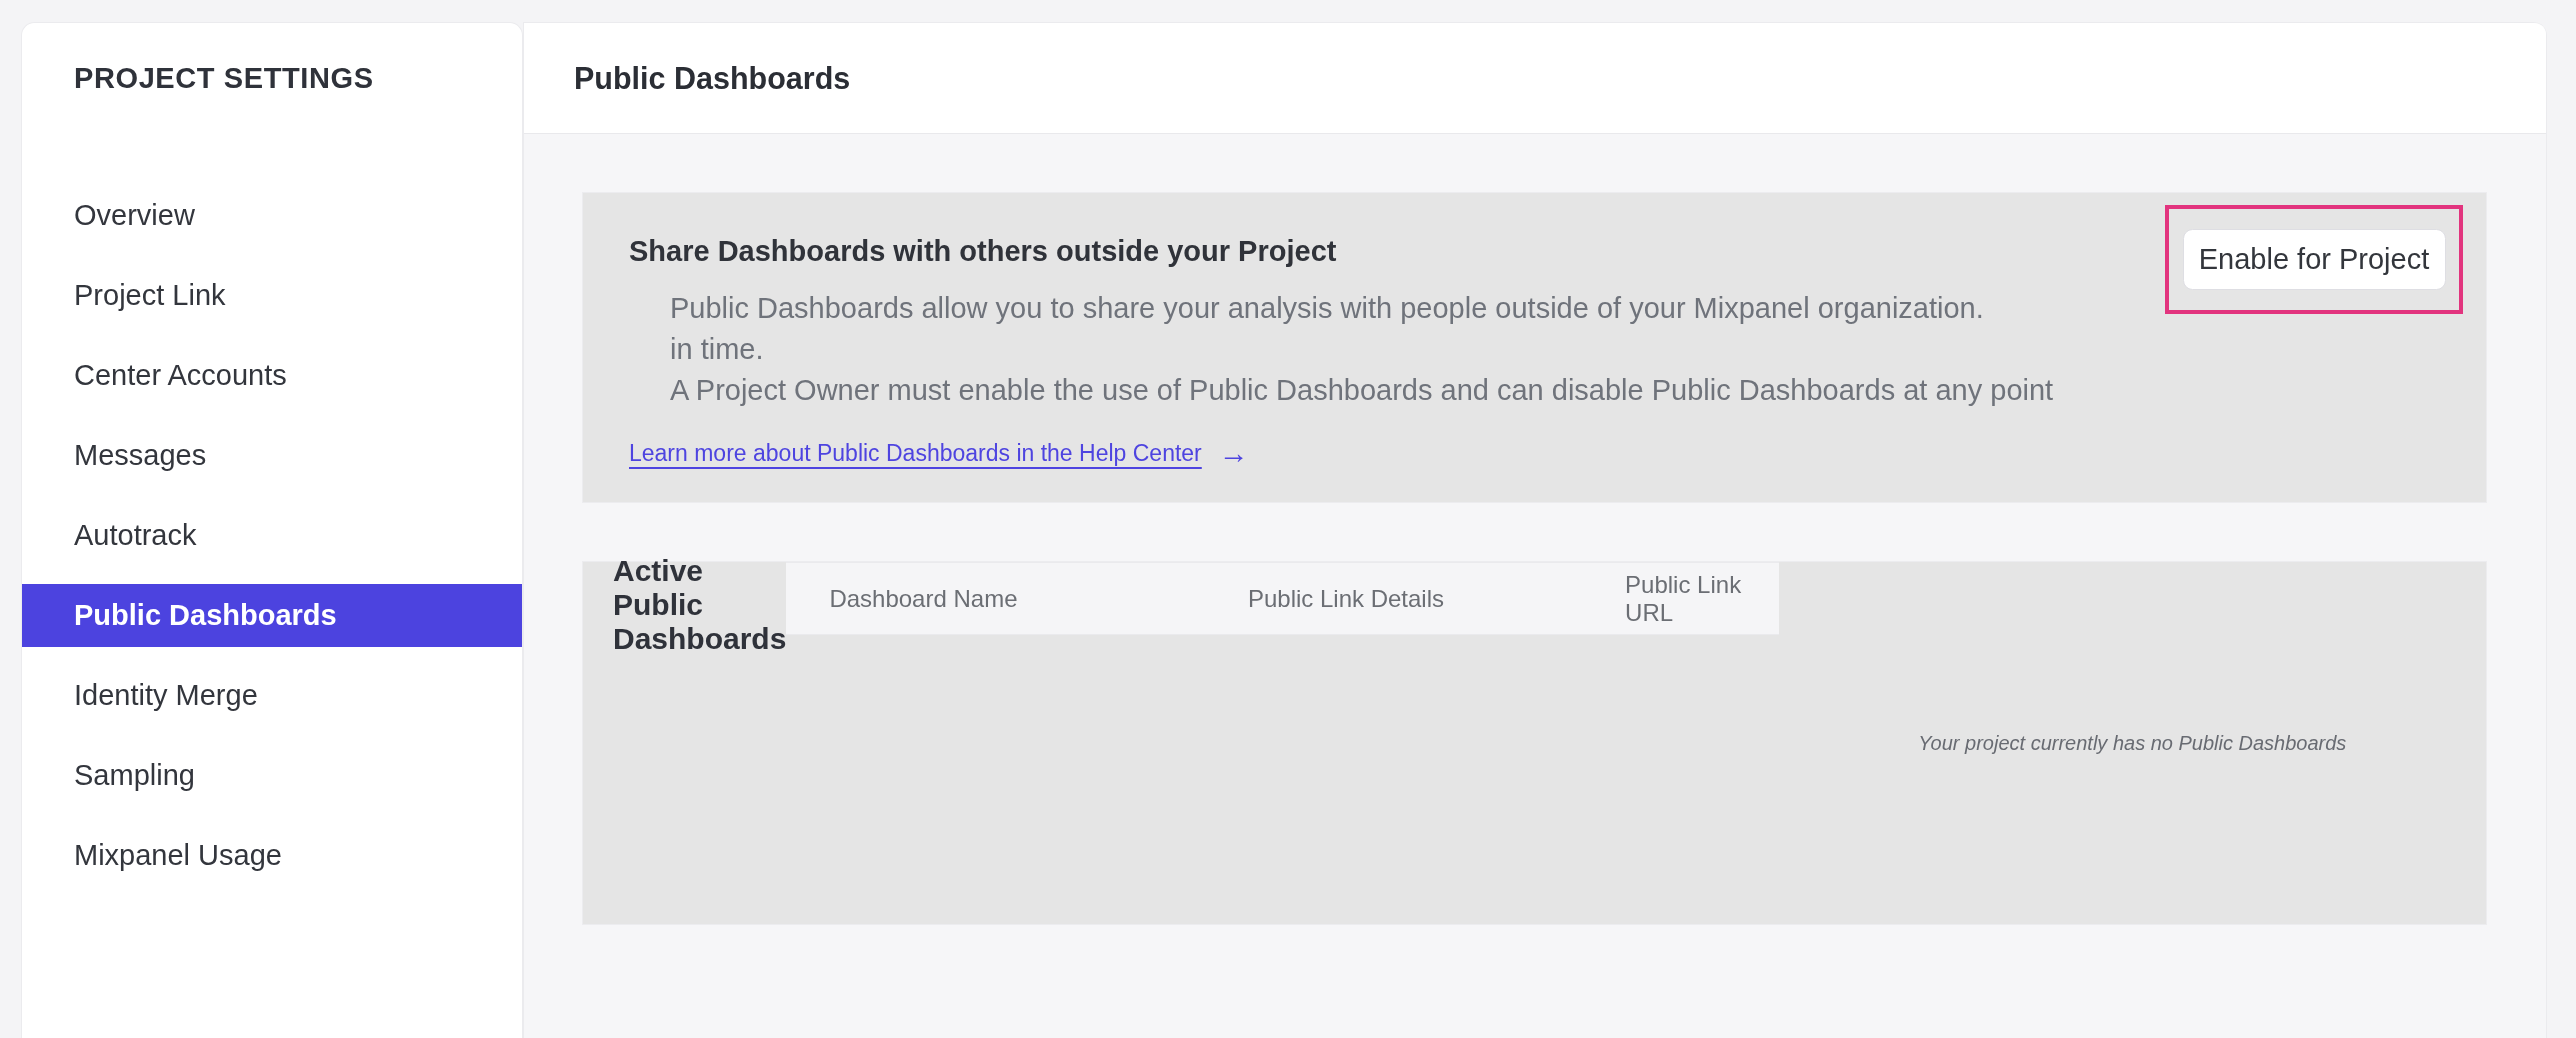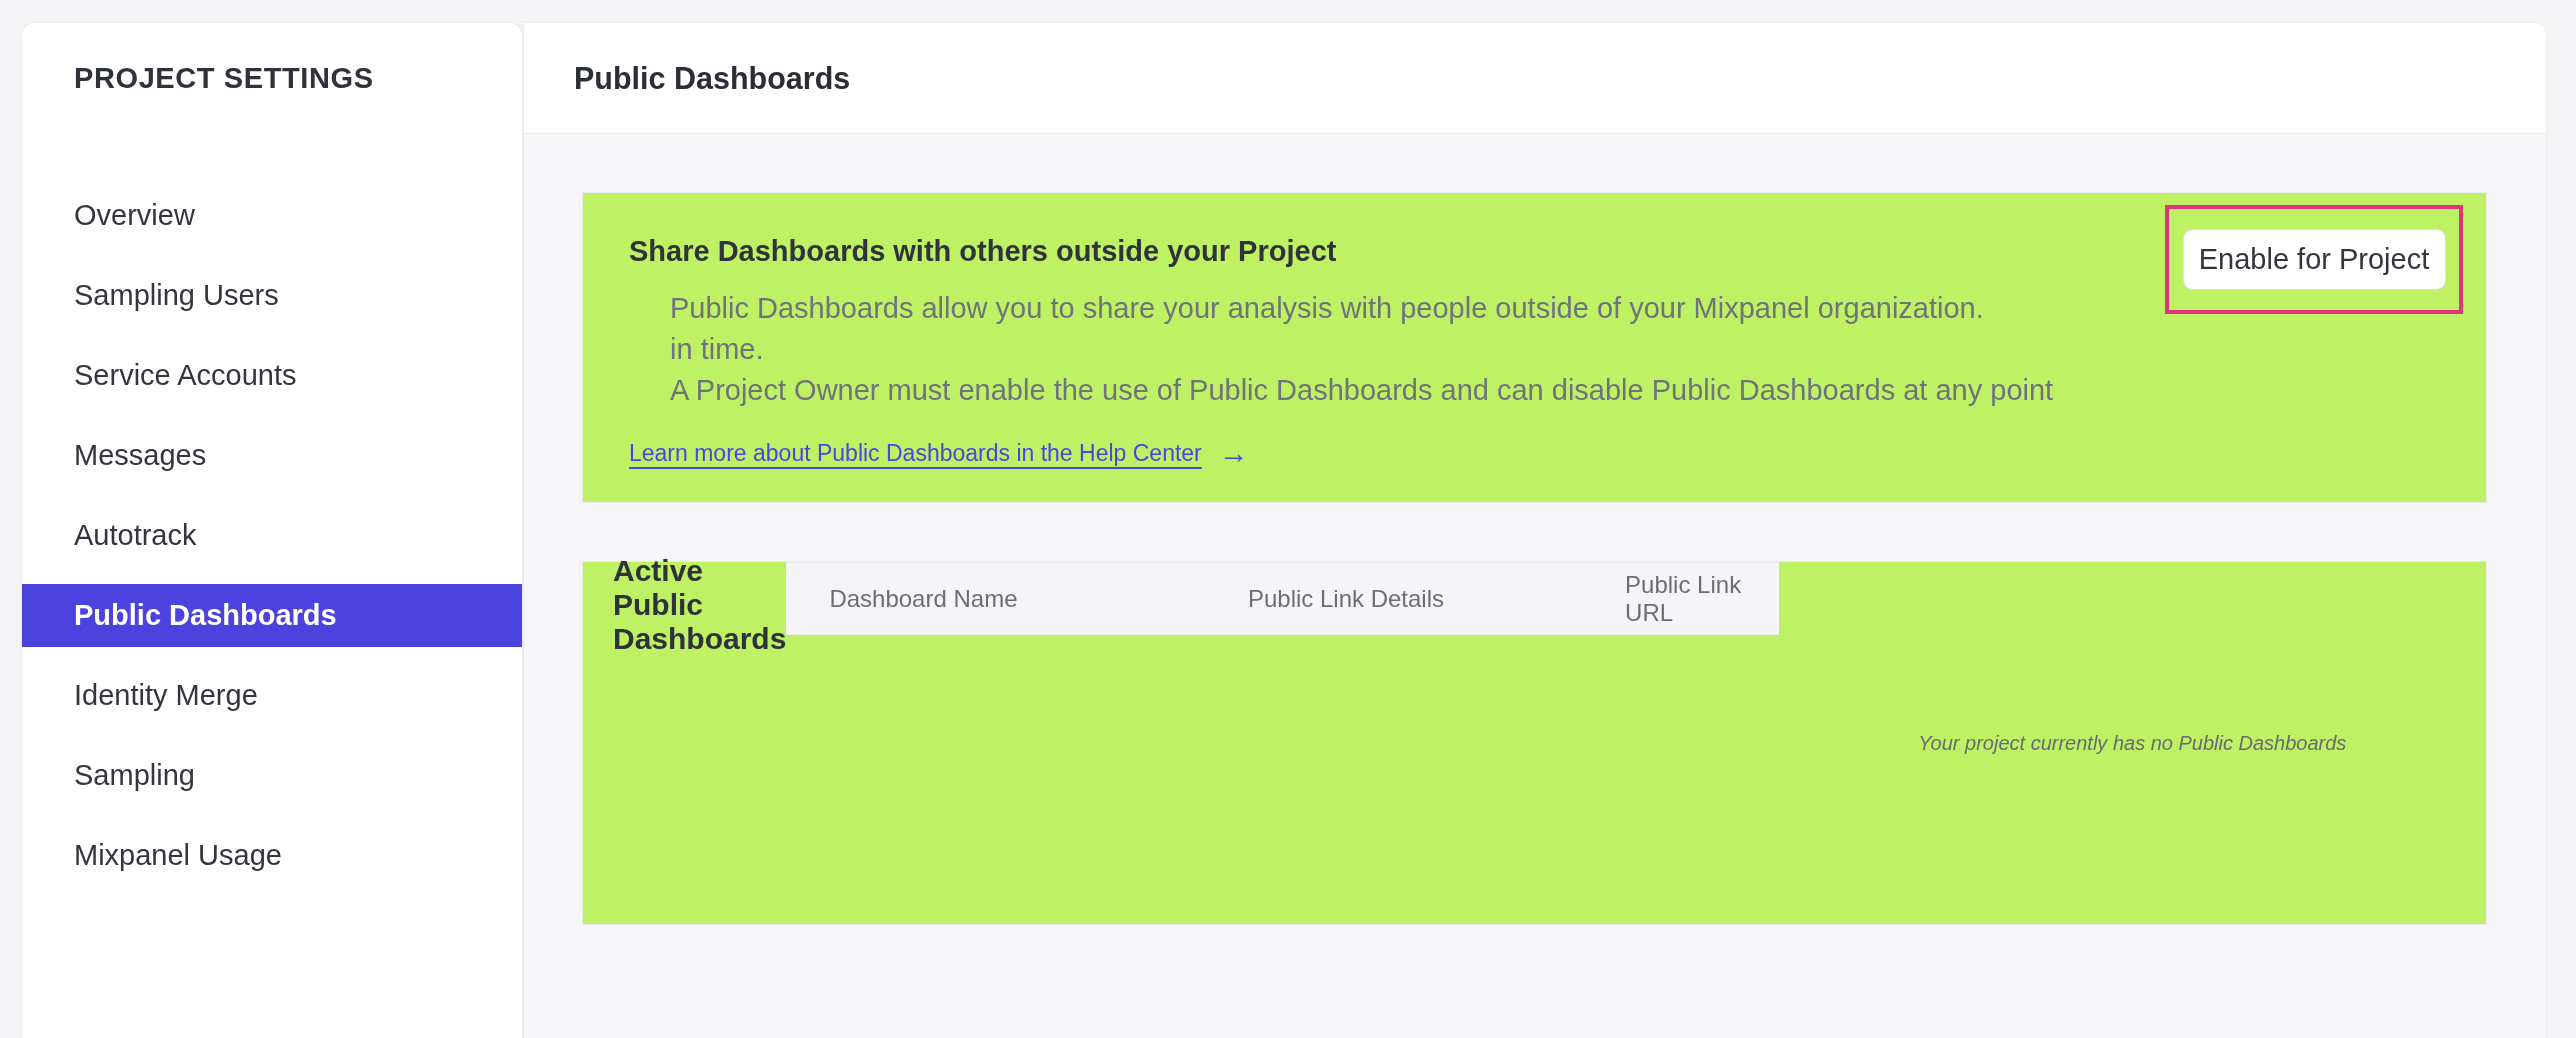--- a/index.html
+++ b/index.html
@@ -48,21 +48,21 @@
     height:111px; flex:0 0 111px;
     background:#ffffff; border-bottom:1.9px solid #e9e9ec;
     border-radius:0 11.4px 0 0;
     display:flex; align-items:center; padding-left:50px;
   }
   .page-title { font-size:30.5px; font-weight:700; color:#2b2e35; }
 
   .content { padding:58px 59px 0 58px; }
 
   .card {
-    background:#bef264; border:1.9px solid #ececef;
+    background:#e5e5e5; border:1.9px solid #ececef;
   }
 
   
   .share-card {
     height:311px; position:relative;
     padding:42px 0 0 46px;
   }
   .share-heading { font-size:29px; font-weight:600; color:#30333a; }
   .share-body { margin-top:20px;margin-left:41px; }
   .share-body div { font-size:29px; line-height:41px; color:#6f737b; }
@@ -115,24 +115,24 @@
 </head>
 <body>
 
 <aside class="sidebar">
   <div class="sidebar-title">PROJECT SETTINGS</div>
   <ul class="nav">
       <li>
       <div class="nav-item">Overview</div>
     </li>
       <li>
-      <div class="nav-item">Sampling Users</div>
+      <div class="nav-item">Project Link</div>
     </li>
       <li>
-      <div class="nav-item">Service Accounts</div>
+      <div class="nav-item">Center Accounts</div>
     </li>
       <li>
       <div class="nav-item">Messages</div>
     </li>
       <li>
       <div class="nav-item">Autotrack</div>
     </li>
       <li class="selected">
       <div class="nav-item">Public Dashboards</div>
     </li>

